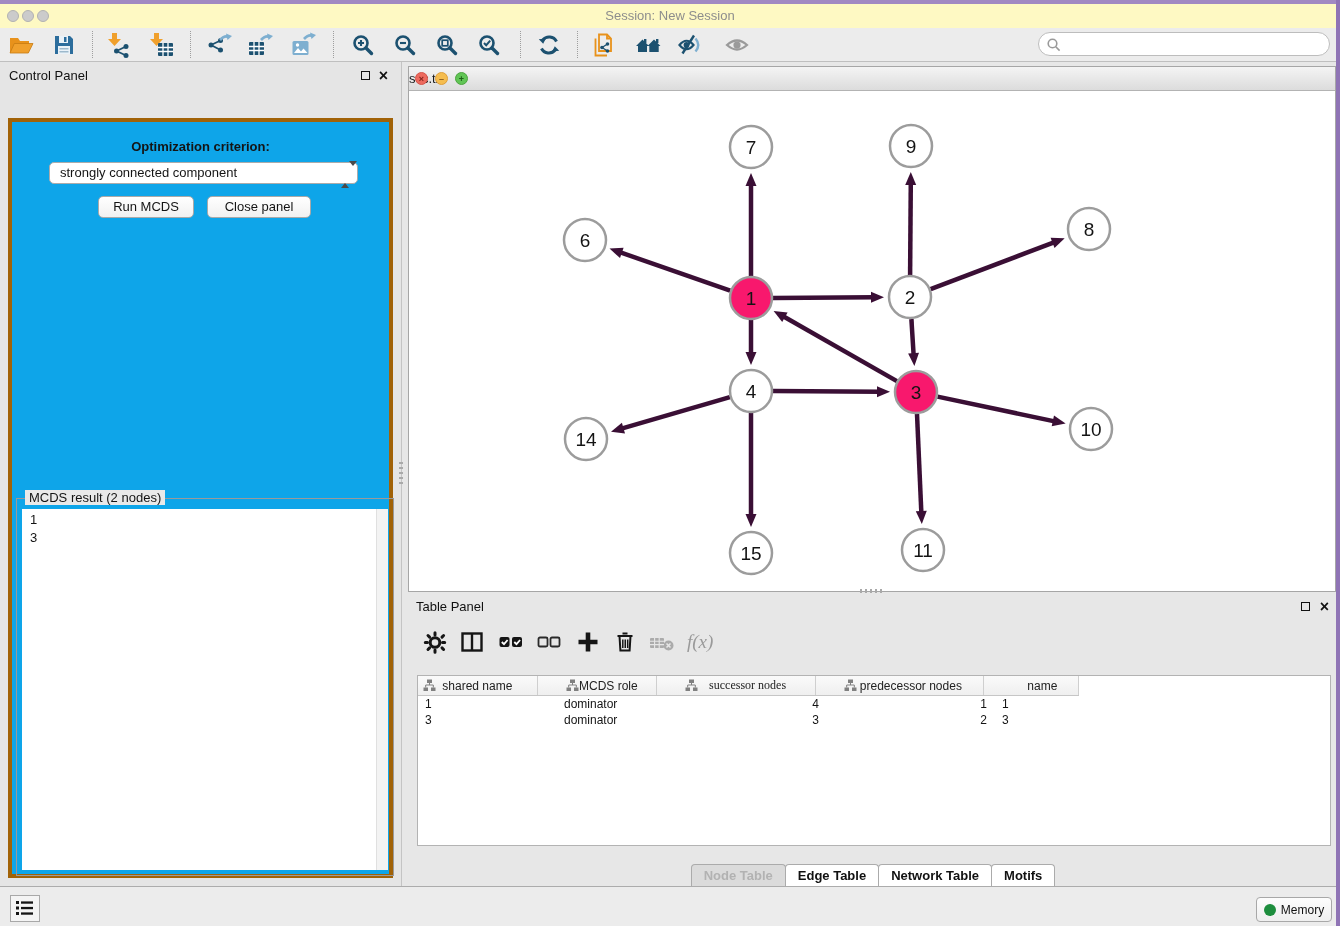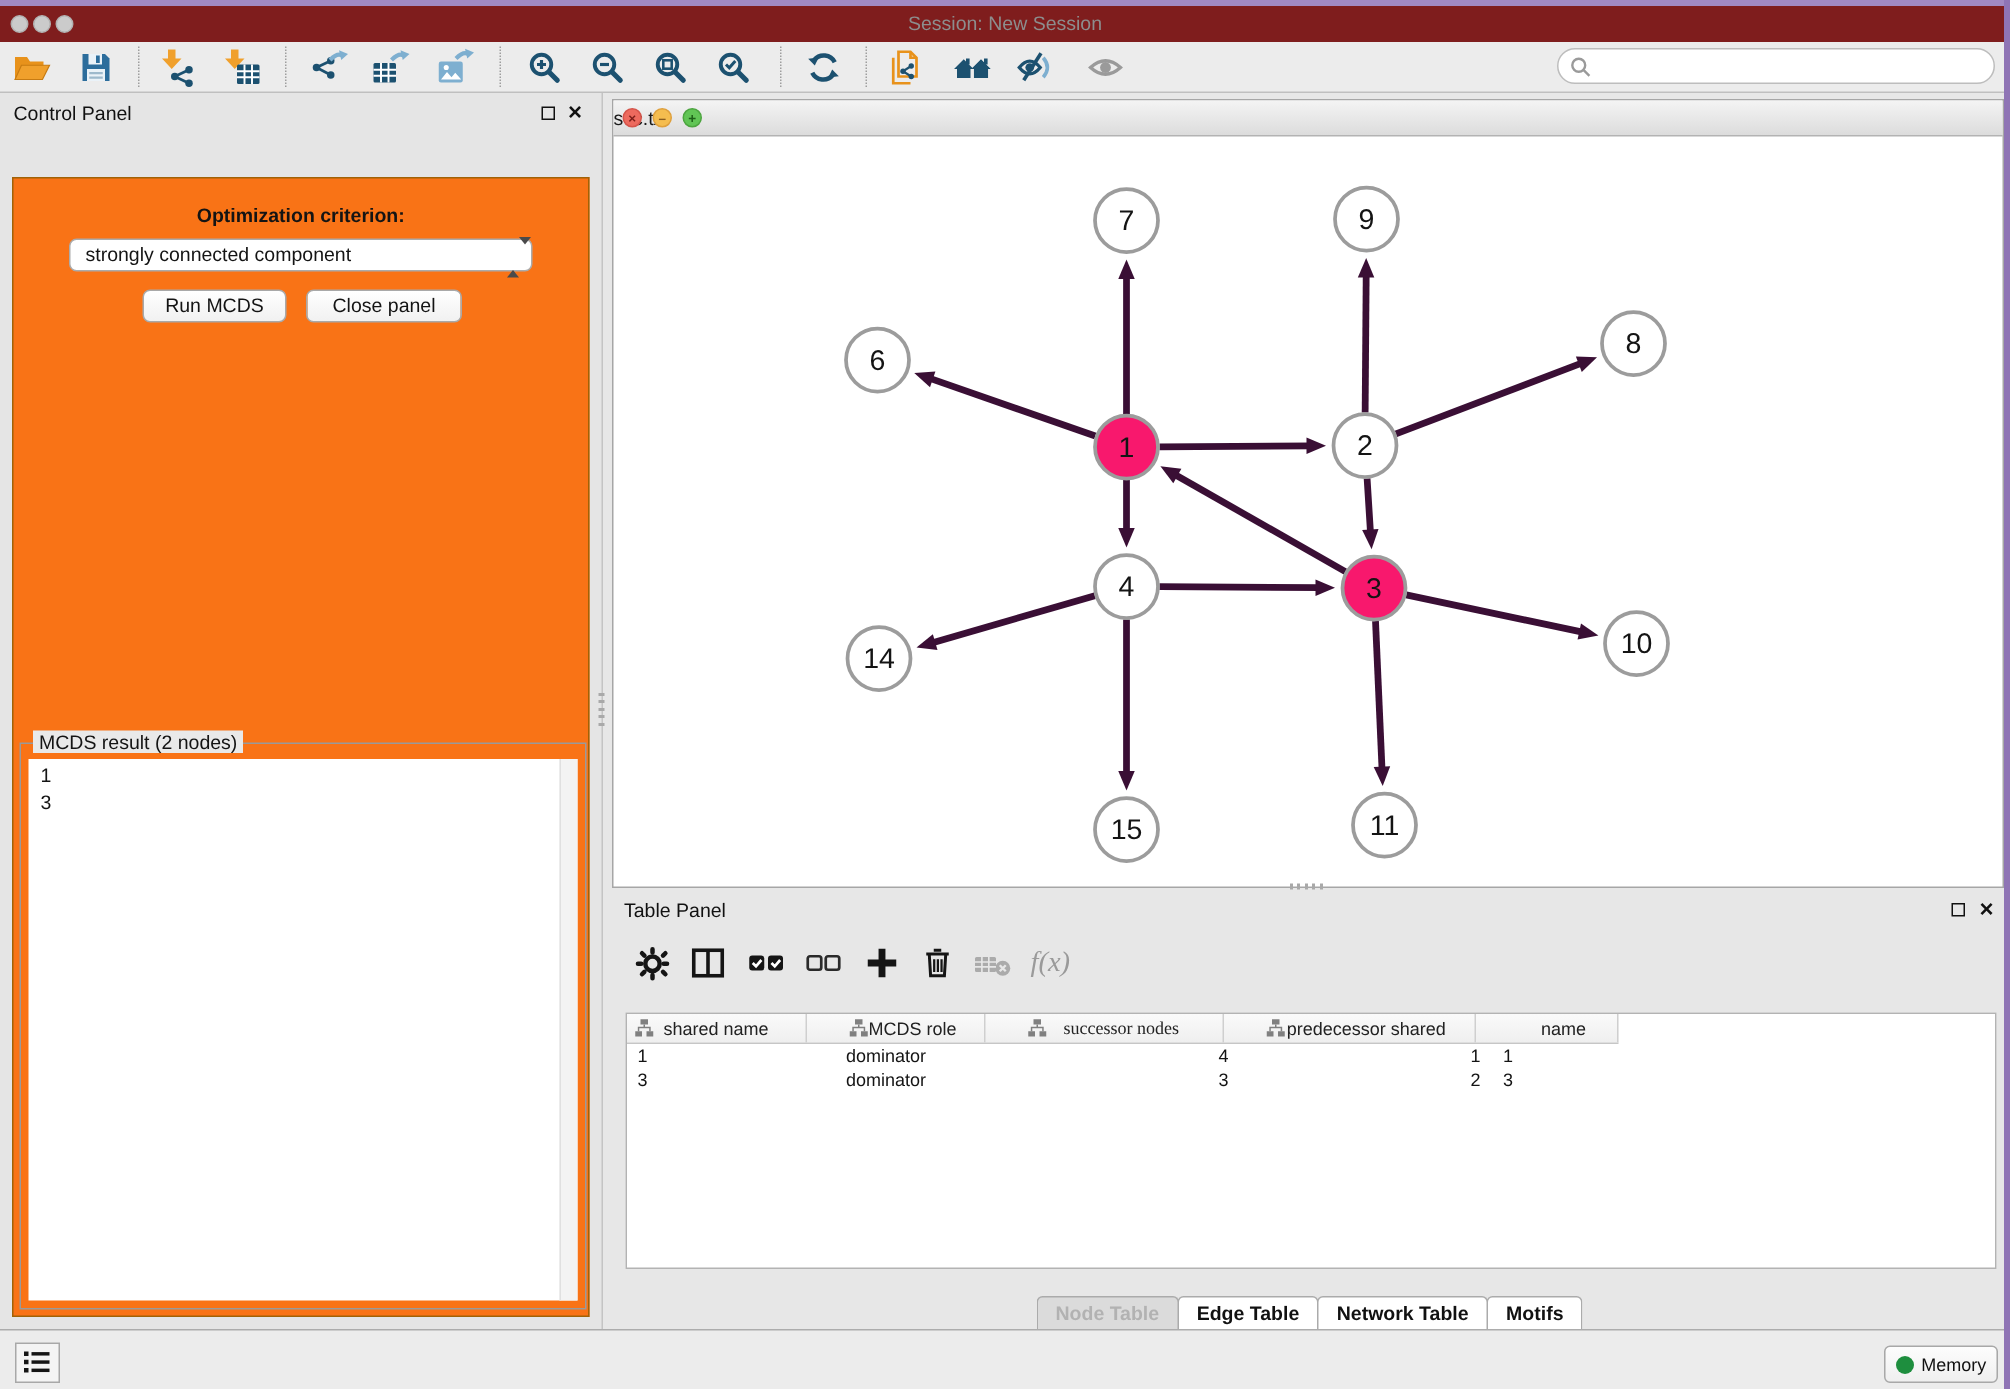--- a/index.html
+++ b/index.html
@@ -3,21 +3,21 @@
 <meta charset="utf-8">
 <style>
   html,body{margin:0;padding:0;overflow:hidden;}
   body{width:1340px;height:926px;position:relative;background:#E7E7E7;
        font-family:"Liberation Sans",sans-serif;color:#141414;-webkit-font-smoothing:antialiased;}
   .abs{position:absolute;}
   
   .top-strip{left:0;top:0;width:1340px;height:4px;background:#A189C2;z-index:50;}
   .right-strip{right:0;top:0;width:4px;height:926px;background:#8F74B5;z-index:50;}
   
-  .titlebar{left:0;top:4px;width:1340px;height:24px;background:#7f1d1d;}
+  .titlebar{left:0;top:4px;width:1340px;height:24px;background:#fef9c3;}
   .titlebar .title{width:100%;text-align:center;line-height:24px;font-size:13px;color:#8D8D8D;}
   .tl{width:12px;height:12px;border-radius:50%;background:#CBCBCB;border:1px solid #B2B2B2;box-sizing:border-box;position:absolute;top:6px;}
   
   .toolbar{left:0;top:28px;width:1340px;height:34px;background:#ECECEC;border-bottom:1px solid #BFBFBF;box-sizing:border-box;}
   .tb-btn{position:absolute;top:4px;width:26px;height:26px;}
   .tb-btn svg{width:26px;height:26px;display:block;}
   .tb-sep{position:absolute;top:3px;height:27px;width:0;border-left:1px dotted #9E9E9E;}
   .search{position:absolute;right:10px;top:4px;width:292px;height:24px;background:#fff;border:1px solid #BDBDBD;border-radius:13px;box-sizing:border-box;}
   .search svg{position:absolute;left:7px;top:4px;}
   .search input{position:absolute;left:26px;top:2px;width:255px;height:18px;border:none;outline:none;font-size:13px;background:transparent;}
@@ -25,21 +25,21 @@
   .ph-title{font-size:13px;color:#111;}
   .win-sq{width:9px;height:9px;border:1.4px solid #111;box-sizing:border-box;display:inline-block;}
   .win-x{font-size:16px;font-weight:bold;color:#111;line-height:12px;display:inline-block;}
   
   .tabs{display:flex;align-items:flex-end;}
   .tab{height:21px;line-height:21px;padding:0 12px;background:#fff;border:1px solid #ABABAB;border-bottom:none;
        border-radius:4px 4px 0 0;font-size:13px;font-weight:700;color:#111;margin-right:-1px;white-space:nowrap;}
   .tab.active{background:#DBDBDB;color:#B2B2B2;}
   
   .control-panel{left:0;top:62px;width:402px;height:824px;background:#E5E5E5;border-right:1px solid #C4C4C4;box-sizing:border-box;}
-  .cp-box{position:absolute;left:8px;top:56px;width:385px;height:760px;background:#f97316;border:1px solid #a16207;box-sizing:border-box;}
+  .cp-box{position:absolute;left:8px;top:56px;width:385px;height:760px;background:#0ea5e9;border:4px solid #a16207;box-sizing:border-box;}
   .opt-label{position:absolute;left:0;top:17px;width:100%;text-align:center;font-size:13px;font-weight:700;}
   .select{position:absolute;left:37px;top:40px;width:309px;height:22px;background:#fff;border:1px solid #ABABAB;border-radius:5px;box-sizing:border-box;}
   .select .val{position:absolute;left:10px;top:0;line-height:20px;font-size:13px;}
   .stepper{position:absolute;right:6px;top:3px;width:10px;height:14px;}
   .stepper .u{width:0;height:0;border-left:4px solid transparent;border-right:4px solid transparent;border-bottom:5px solid #4A4A4A;margin-bottom:3px;}
   .stepper .d{width:0;height:0;border-left:4px solid transparent;border-right:4px solid transparent;border-top:5px solid #4A4A4A;}
   .btn{position:absolute;height:22px;background:linear-gradient(#FFFFFF,#F1F1F1);border:1px solid #A9A9A9;border-radius:5px;
        font-size:13px;text-align:center;line-height:20px;box-sizing:border-box;}
   .result-group{position:absolute;left:4px;top:376px;width:376px;height:376px;border:1px solid #9A9A9A;}
   .result-legend{position:absolute;left:8px;top:-9px;background:#E9E9E9;padding:0 4px;font-size:13px;}
@@ -481,21 +481,21 @@
         </div>
         <div class="th" style="width: 168px;">
           <svg class="hier" width="13" height="13" viewBox="0 0 13 13">
             <g fill="#808080">
               <rect x="4" y="0.5" width="5" height="3.5"></rect>
               <rect x="0.5" y="8.5" width="4.5" height="3.5"></rect>
               <rect x="8" y="8.5" width="4.5" height="3.5"></rect>
             </g>
             <path d="M6.5 4 v2 M2.7 8.5 v-2.5 h7.6 v2.5" stroke="#808080" fill="none" stroke-width="1"></path>
           </svg>
-          <span>predecessor shared</span>
+          <span>predecessor nodes</span>
         </div>
         <div class="th" style="width: 84px;">
           <span>name</span>
         </div>
       </div>
     <div id="table-body">
         <div class="trow">
           <div class="td a-l" style="width: 139px;">1</div>
           <div class="td a-l" style="width: 112px;">dominator</div>
           <div class="td a-r" style="width: 158px;">4</div>

